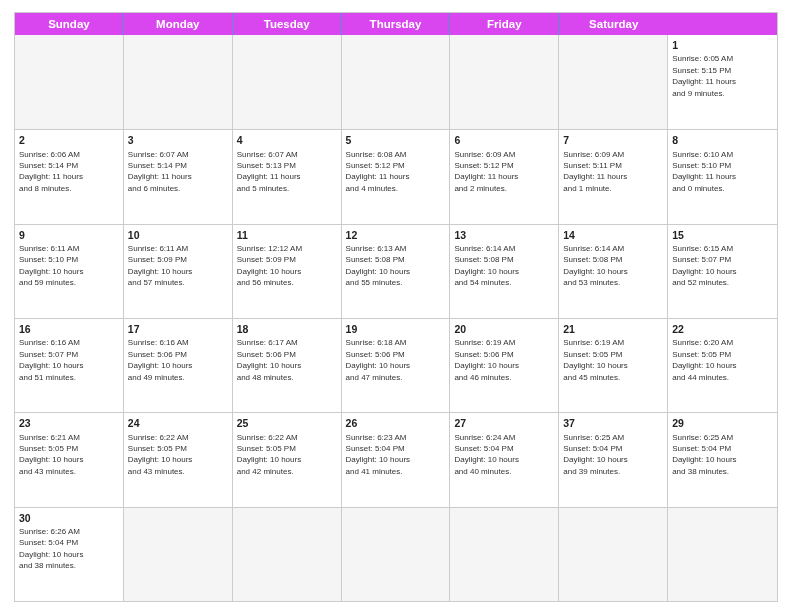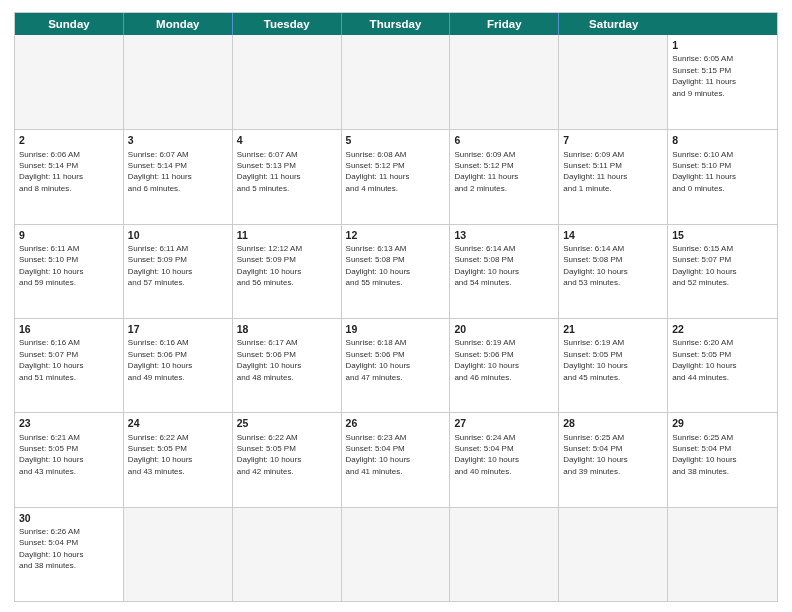--- a/index.html
+++ b/index.html
@@ -44,21 +44,21 @@
     }
     .calendar {
       flex: 1;
       display: flex;
       flex-direction: column;
       border: 1px solid #ccc;
     }
     .day-headers {
       display: grid;
       grid-template-columns: repeat(7, 1fr);
-      background: #0f766e;
+      background: #d946ef;
     }
     .day-header {
       color: #fff;
       font-size: 11.5px;
       font-weight: bold;
       text-align: center;
       padding: 5px 2px;
       border-right: 1px solid #5a8fd0;
     }
     .day-header:last-child { border-right: none; }
@@ -228,21 +228,21 @@
 Daylight: 10 hours
 and 42 minutes.</span></div>
           <div class="cell"><span class="cell-number">26</span><span class="cell-info" style="white-space: pre-line;">Sunrise: 6:23 AM
 Sunset: 5:04 PM
 Daylight: 10 hours
 and 41 minutes.</span></div>
           <div class="cell"><span class="cell-number">27</span><span class="cell-info" style="white-space: pre-line;">Sunrise: 6:24 AM
 Sunset: 5:04 PM
 Daylight: 10 hours
 and 40 minutes.</span></div>
-          <div class="cell"><span class="cell-number">28</span><span class="cell-info" style="white-space: pre-line;">Sunrise: 6:25 AM
+          <div class="cell"><span class="cell-number">37</span><span class="cell-info" style="white-space: pre-line;">Sunrise: 6:25 AM
 Sunset: 5:04 PM
 Daylight: 10 hours
 and 39 minutes.</span></div>
           <div class="cell"><span class="cell-number">29</span><span class="cell-info" style="white-space: pre-line;">Sunrise: 6:25 AM
 Sunset: 5:04 PM
 Daylight: 10 hours
 and 38 minutes.</span></div>
         </div>
         <div class="calendar-row">
           <div class="cell"><span class="cell-number">30</span><span class="cell-info" style="white-space: pre-line;">Sunrise: 6:26 AM

